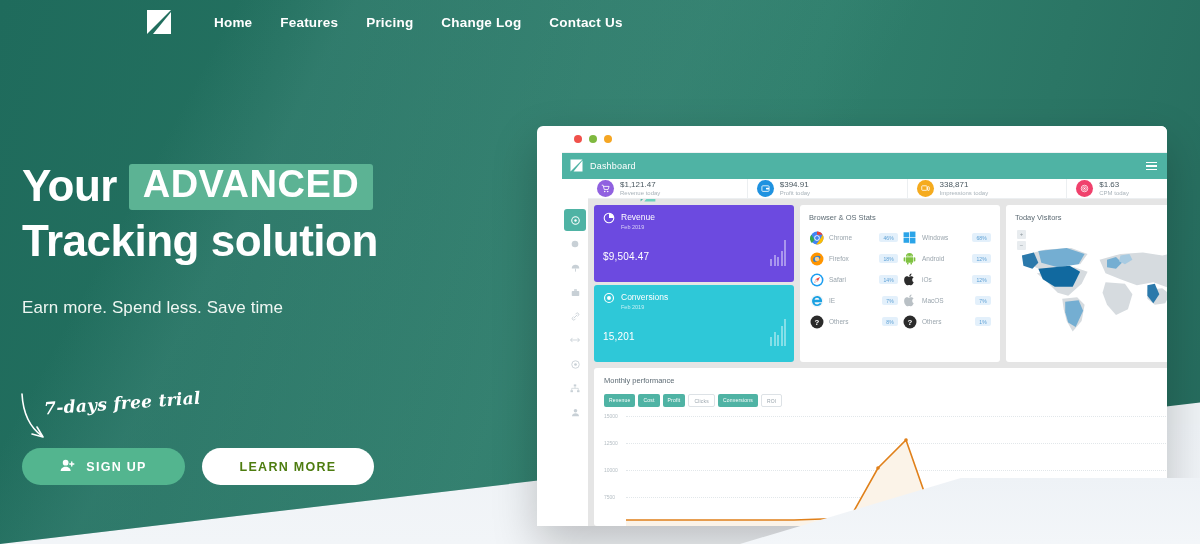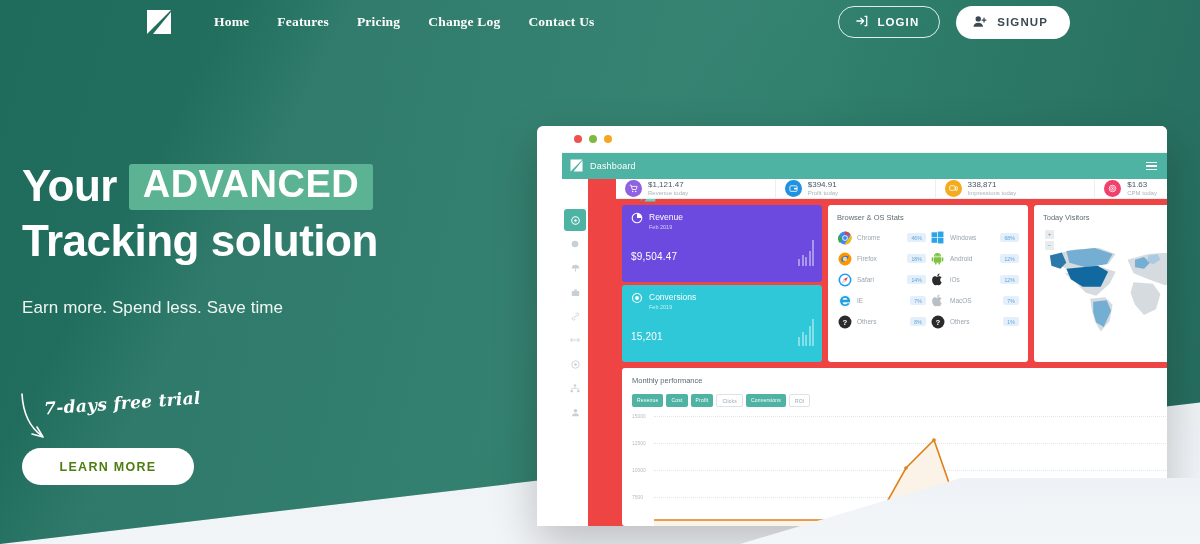--- a/index.html
+++ b/index.html
@@ -34,21 +34,21 @@
   }
   .brand { display: flex; align-items: center; margin-left: 146px; }
   .brand-mark { width: 26px; height: 26px; position: relative; }
   .brand-mark svg { display: block; }
   .brand-text { display: flex; flex-direction: column; margin-left: 7px; }
   .brand-name {
     color: #fff; font-size: 18px; font-weight: 700; letter-spacing: 2.4px;
     line-height: 1;
   }
   .brand-wave { margin-top: 3px; }
-  .nav-links { display: flex; align-items: center; margin-left: 28px; font-family: Liberation Serif, serif; }
+  .nav-links { display: flex; align-items: center; margin-left: 28px; }
   .nav-link {
     color: #ffffff; font-size: 13.5px; font-weight: 700; letter-spacing: .2px;
     padding: 6px 14px; cursor: pointer; white-space: nowrap;
   }
   .nav-right { margin-left: auto; margin-right: 130px; display: flex; align-items: center; gap: 16px; }
   .btn-login {
     display: flex; align-items: center; gap: 9px;
     border: 1.6px solid rgba(255,255,255,.85); border-radius: 20px;
     color: #fff; font-size: 11.5px; font-weight: 700; letter-spacing: 1.1px;
     padding: 8px 20px 8px 17px; cursor: pointer; background: transparent;
@@ -109,21 +109,21 @@
   }
   .dot { width: 8px; height: 8px; border-radius: 50%; }
   .dot.r { background: #f0514b; } .dot.y { background: #7fb93f; } .dot.g { background: #f5a623; }
   #mock-header {
     height: 26px; background: #4fb3a4; display: flex; align-items: center;
     padding: 0 10px 0 8px; color: #fff;
   }
   #mock-header .hdr-title { font-size: 9px; margin-left: 7px; letter-spacing: .2px; }
   #mock-hamburger { margin-left: auto; display: flex; flex-direction: column; gap: 2px; cursor: pointer; }
   #mock-hamburger i { display: block; width: 11px; height: 1.4px; background: #fff; }
-  #mock-body { display: flex; height: 347px; background: #ef4444; gap: 28px; }
+  #mock-body { display: flex; height: 347px; background: #e5e5e5; }
   #mock-sidebar {
     width: 26px; background: #fff; display: flex; flex-direction: column;
     align-items: center; padding-top: 4px; gap: 0; flex: 0 0 26px;
   }
   .side-icon {
     width: 22px; height: 22px; display: flex; align-items: center; justify-content: center;
     margin-bottom: 2px; border-radius: 3px; cursor: pointer;
   }
   .side-icon.brand { margin-bottom: 4px; }
   .side-icon.active { background: #4fb3a4; }
@@ -213,61 +213,50 @@
   </div>
 
   <div class="nav-links">
     <a class="nav-link">Home</a>
     <a class="nav-link">Features</a>
     <a class="nav-link">Pricing</a>
     <a class="nav-link">Change Log</a>
     <a class="nav-link">Contact Us</a>
   </div>
 
-  <div class="nav-right">
-    <button class="btn-login">
-      <span>
-        <svg width="12" height="12" viewBox="0 0 14 14">
-          <path d="M1 7h7M5.6 3.6L9 7l-3.4 3.4" fill="none" stroke="#fff" stroke-width="1.5" stroke-linecap="round" stroke-linejoin="round"></path>
-          <path d="M10.5 1.5h2v11h-2" fill="none" stroke="#fff" stroke-width="1.5" stroke-linecap="round"></path>
-        </svg>
-      </span>
-      <span>LOGIN</span>
-    </button>
-    <button class="btn-signup">
-      <span>
-        <svg width="14" height="13" viewBox="0 0 16 14">
-          <circle cx="6" cy="4" r="3.1" fill="#3b4a52"></circle>
-          <path d="M0.6 13c0-3 2.5-4.7 5.4-4.7S11.4 10 11.4 13z" fill="#3b4a52"></path>
-          <path d="M12.6 3.2v4.4M10.4 5.4h4.4" stroke="#3b4a52" stroke-width="1.5" stroke-linecap="round"></path>
-        </svg>
-      </span>
-      <span>SIGNUP</span>
-    </button>
-  </div>
 </nav>
 
 <div id="hero-copy">
   <div class="headline">
     <span>Your</span>
     <span class="hl-hilite">ADVANCED</span>
   </div>
   <div class="headline">Tracking solution</div>
   <div class="subhead">Earn more. Spend less. Save time</div>
 </div>
 
 <div id="trial-arrow">
   <svg width="44" height="56" viewBox="0 0 44 56">
     <path d="M4 2 C5 20, 10 34, 24 44" fill="none" stroke="#ffffff" stroke-width="1.6" stroke-linecap="round"></path>
     <path d="M14 42 L25 45 L19 35" fill="none" stroke="#ffffff" stroke-width="1.6" stroke-linecap="round" stroke-linejoin="round"></path>
   </svg>
 </div>
 <div id="trial-note">7-days free trial</div>
 
 <div id="hero-ctas">
+  <button class="cta-signup">
+    <span>
+      <svg width="15" height="13" viewBox="0 0 16 14">
+        <circle cx="6" cy="4" r="3.1" fill="#ffffff"></circle>
+        <path d="M0.6 13c0-3 2.5-4.7 5.4-4.7S11.4 10 11.4 13z" fill="#ffffff"></path>
+        <path d="M12.6 3.2v4.4M10.4 5.4h4.4" stroke="#ffffff" stroke-width="1.5" stroke-linecap="round"></path>
+      </svg>
+    </span>
+    <span>SIGN UP</span>
+  </button>
   <button class="cta-learn">
     <span>LEARN MORE</span>
   </button>
 </div>
 
 <div id="mockup">
 
   <div id="mock-titlebar">
     <span class="dot r"></span>
     <span class="dot y"></span>

